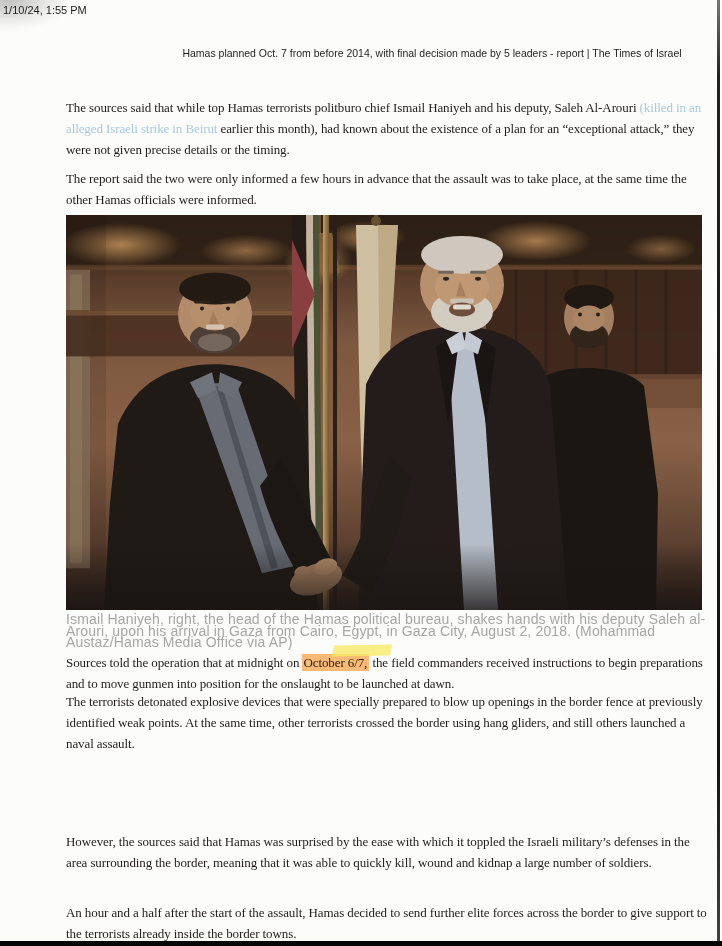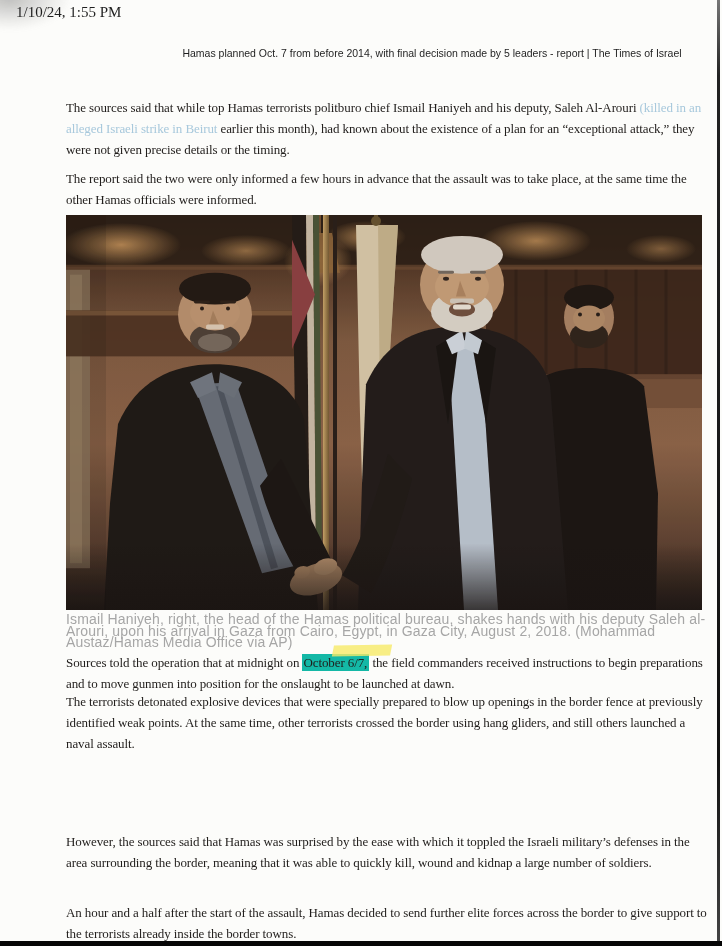--- a/index.html
+++ b/index.html
@@ -4,38 +4,38 @@
 <title>Printed article page</title>
 <style>
   html,body{margin:0;padding:0;background:#e8e8e8;}
   .page{
     position:relative;width:722px;height:946px;margin:0 auto;
     background:#fcfcfa;overflow:hidden;
     font-family:"Liberation Serif",serif;
   }
   
   .hdr-date{
-    position:absolute;left:16px;top:4px;
-    font-family:Liberation Serif, serif;font-size:15px;color:#1f1f1f;
+    position:absolute;left:3px;top:4px;
+    font-family:Liberation Sans, sans-serif;font-size:11px;color:#1f1f1f;
     white-space:nowrap;
   }
   .hdr-title{
     position:absolute;left:150px;right:8px;top:4px;text-align:center;
     font-family:"Liberation Sans",sans-serif;font-size:10.5px;color:#1f1f1f;
     white-space:nowrap;overflow:hidden;margin-top:43px;
   }
   
   .para{
     position:absolute;left:66px;width:646px;margin:0;
     font-size:13px;line-height:21px;letter-spacing:-0.1px;color:#201d1b;
   }
   .p1{top:28px}.p2{top:97px}.p3{top:168px}
   .p4{top:652px}.p5{top:691px}.p6{top:781px}.p7{top:831px}.p8{top:902px}
   .link{color:#a7c8dc;}
-  .hl{position:relative;background:#14b8a6;padding:1px 2px 1px 1px;}
+  .hl{position:relative;background:#fdba74;padding:1px 2px 1px 1px;}
   .hl::after{ 
     content:"";position:absolute;left:46%;top:-9px;width:58px;height:11px;
     background:#f6ea68;opacity:.8;transform:skewX(-12deg) rotate(-1deg);
   }
   
   .photo{
     position:absolute;left:66px;top:215px;width:636px;height:395px;
     filter:contrast(.93) saturate(.88) brightness(1.04);
   }
   .photo svg{display:block;width:100%;height:100%;}

